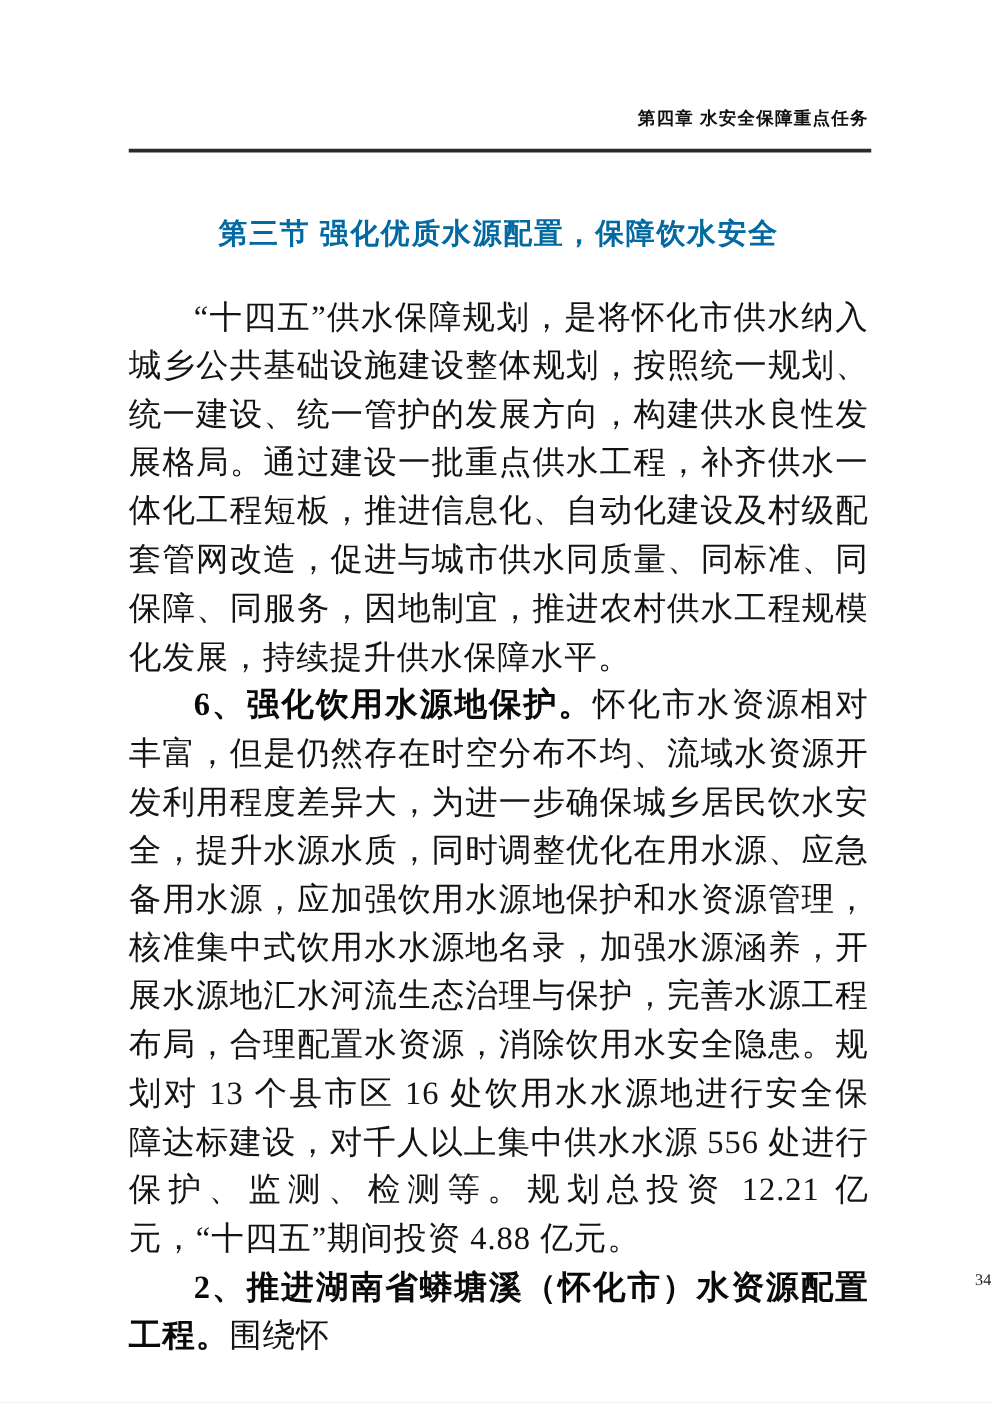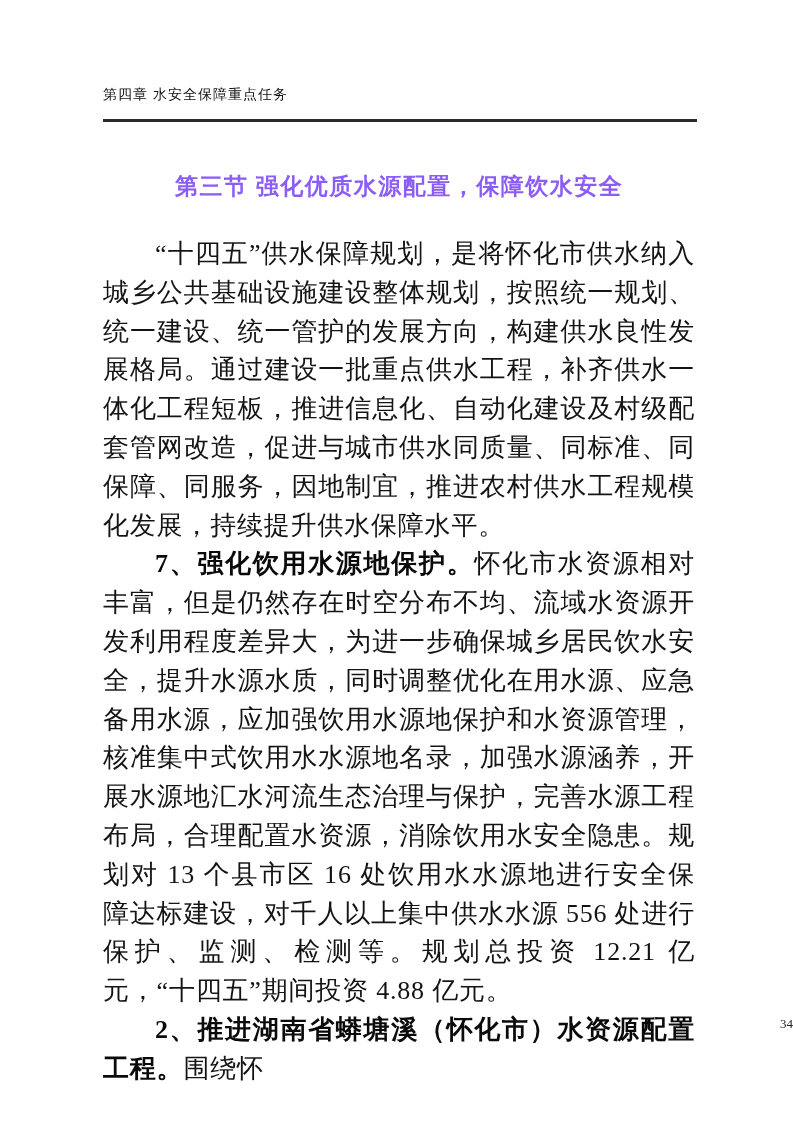--- a/index.html
+++ b/index.html
@@ -8,23 +8,23 @@
     width:793px;height:1122px;
     margin:0 auto;
     background:#ffffff;
     color:#151515;
     font-family:"Liberation Serif","DejaVu Serif",serif;
     overflow:hidden;
   }
   .page-header{
     position:absolute;
     top:86px;left:103px;width:592px;
-    text-align:left;
+    text-align:right;
     font-family:"Liberation Sans","DejaVu Sans",sans-serif;
-    font-weight:normal;
+    font-weight:bold;
     font-size:14px;
     letter-spacing:1px;
     color:#111;
   }
   .header-divider{
     position:absolute;
     top:119px;left:103px;width:594px;
     height:0;
     border-top:3px solid #2b2b2b;
   }
@@ -32,21 +32,21 @@
     position:absolute;
     top:156px;left:103px;width:592px;
   }
   .section-title{
     margin:10px 0 27px 0;
     text-align:center;
     font-size:23px;
     font-weight:bold;
     letter-spacing:1.5px;
     line-height:42px;
-    color:#8b5cf6;
+    color:#0369a1;
   }
   p.body-par{
     margin:0;
     font-size:26px;
     line-height:38.8px;
     text-align:justify;
     text-indent:2em;
     letter-spacing:0.8px;
     color:#141414;
   }
@@ -73,21 +73,21 @@
 
   <div class="header-divider"></div>
 
   <div class="content">
 
     <h1 class="section-title">第三节 强化优质水源配置，保障饮水安全</h1>
 
     <p class="body-par"><span>“十四五”供水保障规划，是将怀化市供水纳入城乡公共基础设施建设整体规划，按照统一规划、统一建设、统一管护的发展方向，构建供水良性发展格局。通过建设一批重点供水工程，补齐供水一体化工程短板，推进信息化、自动化建设及村级配套管网改造，促进与城市供水同质量、同标准、同保障、同服务，因地制宜，推进农村供水工程规模化发展，持续提升供水保障水平。</span></p>
 
 
-    <p class="body-par"><span class="lead">7、强化饮用水源地保护。</span><span>怀化市水资源相对丰富，但是仍然存在时空分布不均、流域水资源开发利用程度差异大，为进一步确保城乡居民饮水安全，提升水源水质，同时调整优化在用水源、应急备用水源，应加强饮用水源地保护和水资源管理，核准集中式饮用水水源地名录，加强水源涵养，开展水源地汇水河流生态治理与保护，完善水源工程布局，合理配置水资源，消除饮用水安全隐患。规划对 13 个县市区 16 处饮用水水源地进行安全保障达标建设，对千人以上集中供水水源 556 处进行保护、监测、检测等。规划总投资 12.21 亿元，“十四五”期间投资 4.88 亿元。</span></p>
+    <p class="body-par"><span class="lead">6、强化饮用水源地保护。</span><span>怀化市水资源相对丰富，但是仍然存在时空分布不均、流域水资源开发利用程度差异大，为进一步确保城乡居民饮水安全，提升水源水质，同时调整优化在用水源、应急备用水源，应加强饮用水源地保护和水资源管理，核准集中式饮用水水源地名录，加强水源涵养，开展水源地汇水河流生态治理与保护，完善水源工程布局，合理配置水资源，消除饮用水安全隐患。规划对 13 个县市区 16 处饮用水水源地进行安全保障达标建设，对千人以上集中供水水源 556 处进行保护、监测、检测等。规划总投资 12.21 亿元，“十四五”期间投资 4.88 亿元。</span></p>
 
     <p class="body-par"><span class="lead">2、推进湖南省蟒塘溪（怀化市）水资源配置工程。</span><span>围绕怀</span></p>
 
   </div>
 
   <div class="page-footer">
     <span>34</span>
   </div>
 
 </div>

